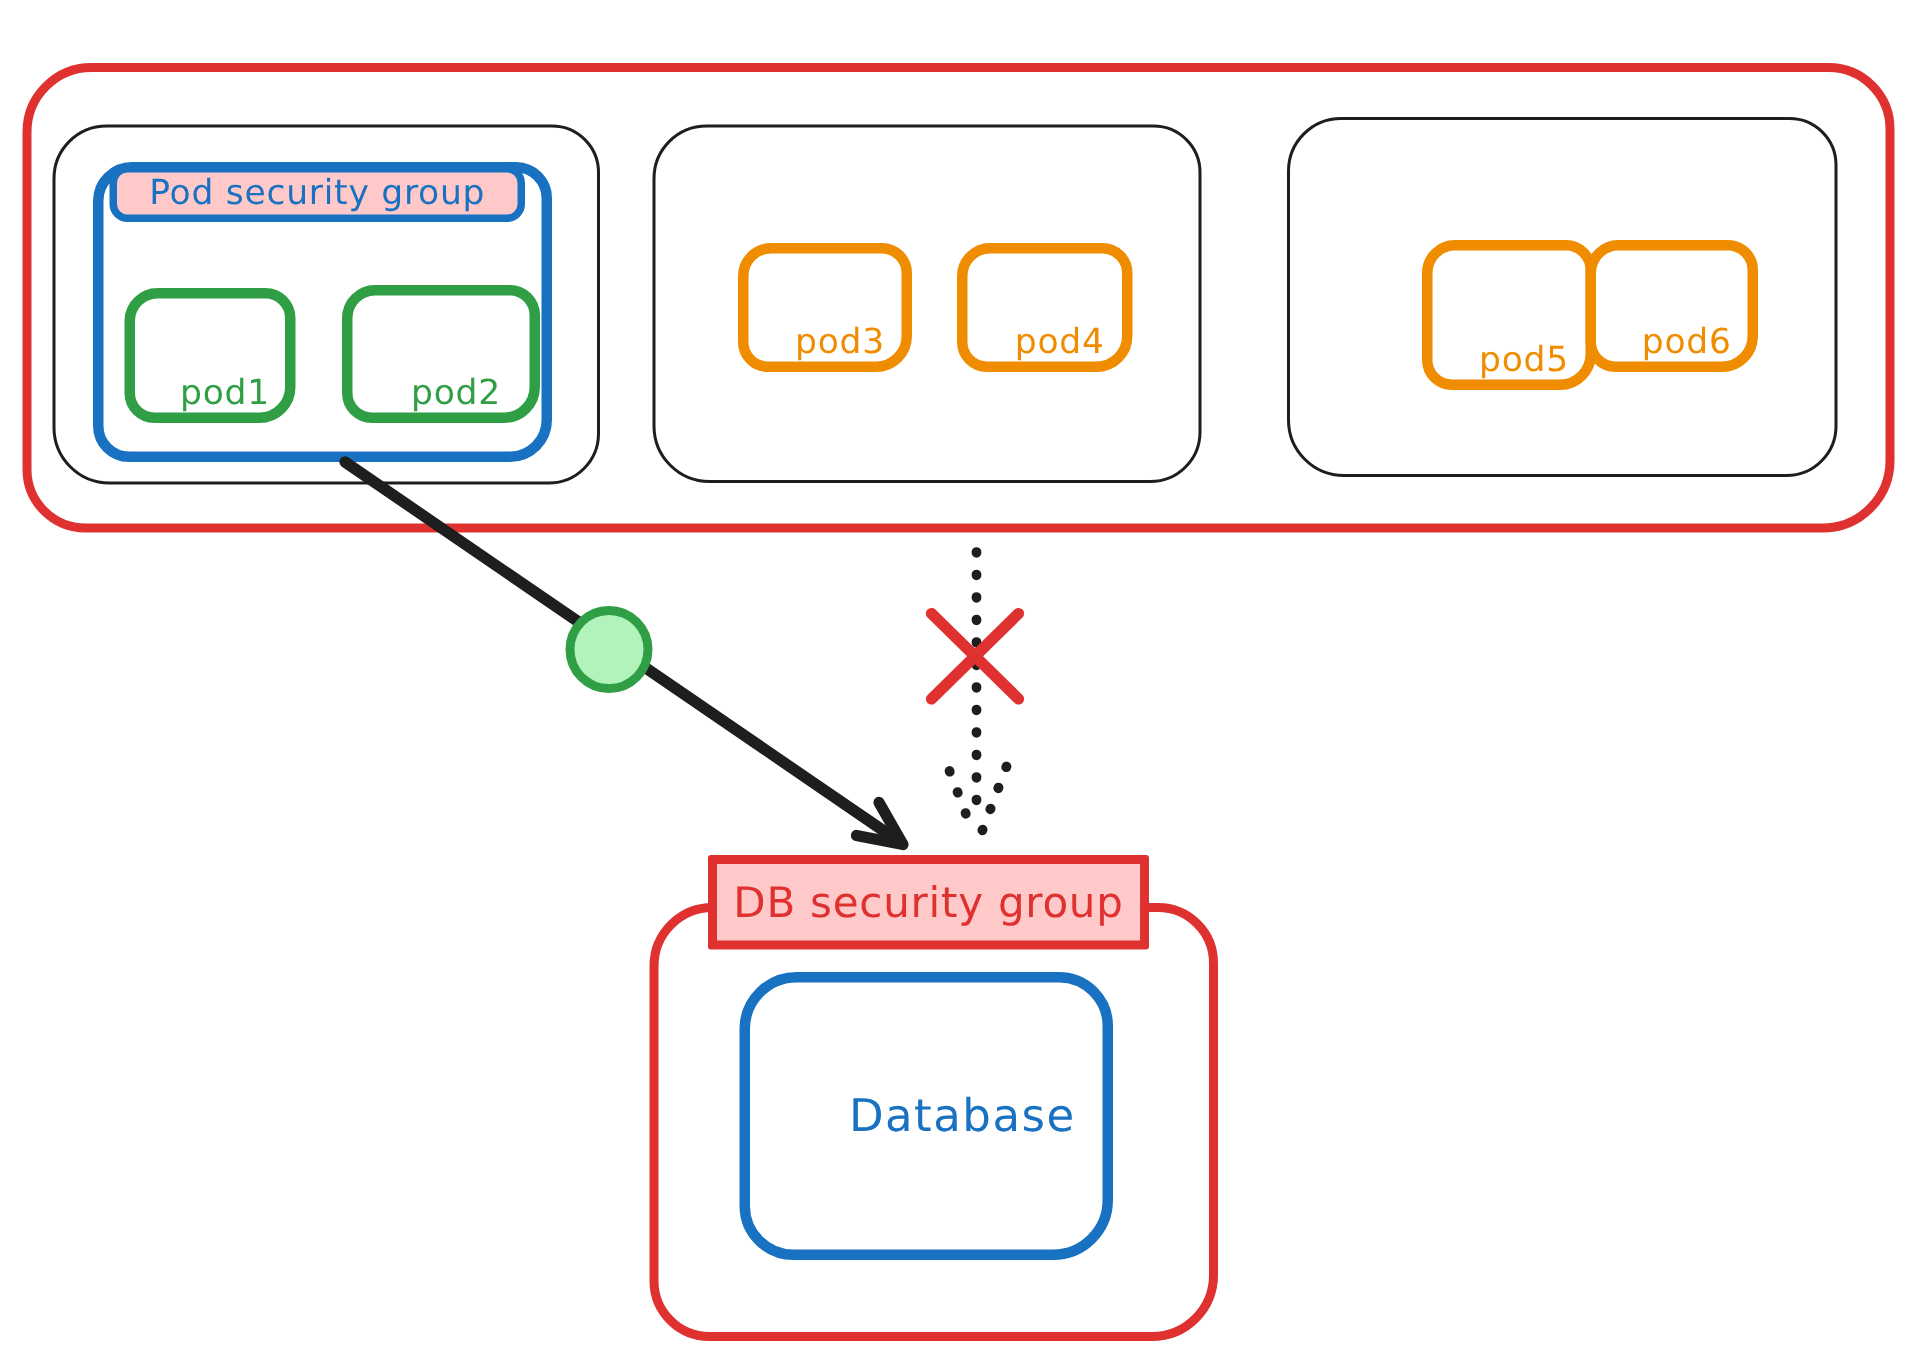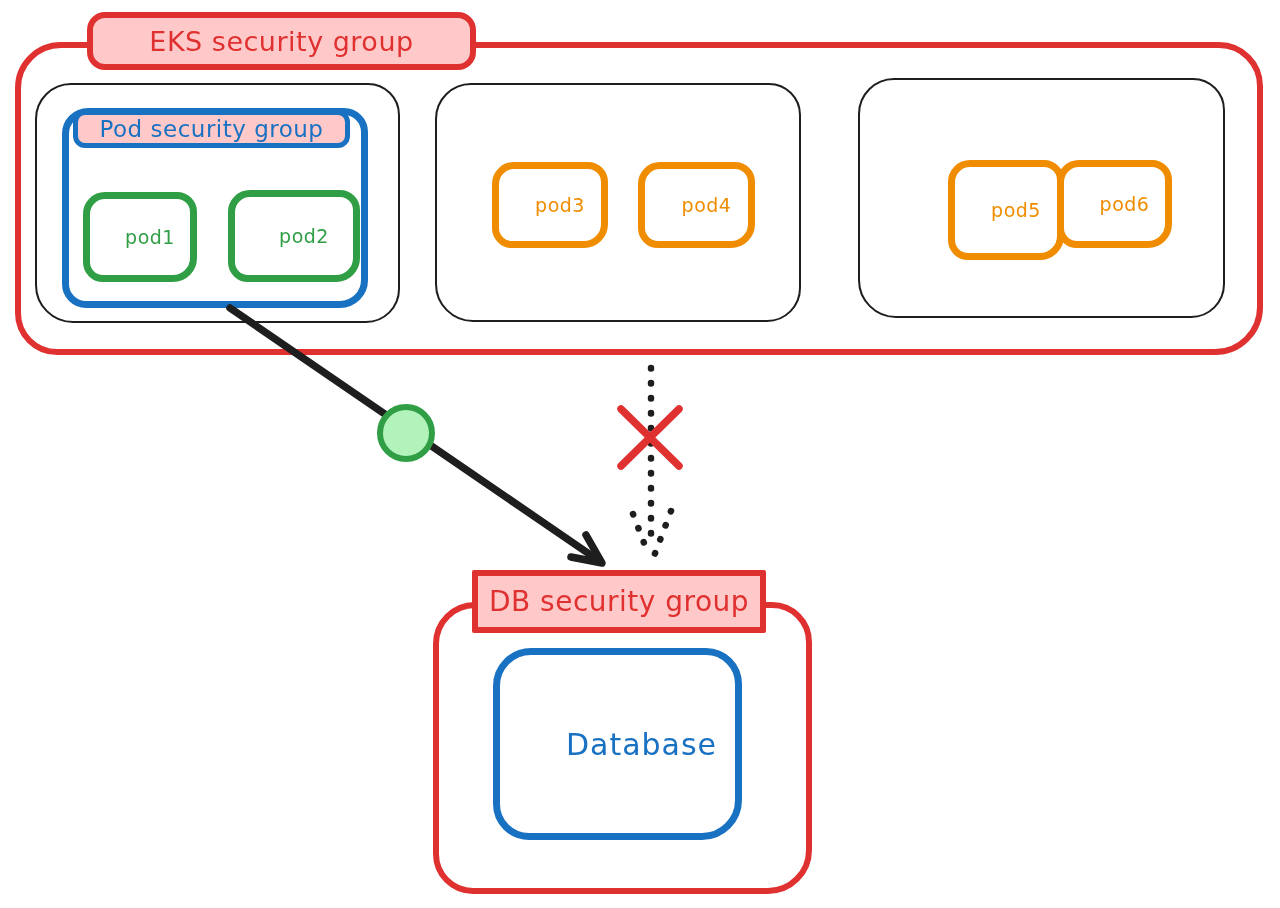--- a/index.html
+++ b/index.html
@@ -67,24 +67,24 @@
   }
   .db-badge {
     left: 472px; top: 570px; width: 294px; height: 63px;
     border: 6px solid var(--red); border-radius: 2px;
     color: var(--red); font-size: 28px;
   }
 
   
   .pod-box {
     position: absolute; box-sizing: border-box;
-    display: flex; align-items: center; justify-content: center;
+    display: flex; align-items: flex-end; justify-content: center;
     background: var(--background);
     border-radius: 22px 20px 24px 20px;
-    font-size: 19px; letter-spacing: 0.5px;
+    font-size: 23px; letter-spacing: 0.5px;
     z-index: 2;
     padding-left: 20px;
   }
   .pod-green { border: 7px solid var(--green); color: var(--green); }
   .pod-orange { border: 7px solid var(--orange); color: var(--orange); }
 
   
   .db-box {
     left: 433px; top: 602px; width: 379px; height: 292px;
     border: 6px solid var(--red);
@@ -116,23 +116,20 @@
   }
   .x-mark { stroke: var(--red); stroke-width: 7.5; stroke-linecap: round; }
   .marker-circle { fill: var(--green_light); stroke: var(--green); stroke-width: 6; }
 </style>
 </head>
 <body>
 
 <div class="canvas">
 
   <div class="box eks-box"></div>
-  <div class="badge eks-badge">
-    <span>EKS security group</span>
-  </div>
 
   <div class="box node-box" style="left:35px; top:83px; width:365px; height:240px;"></div>
 
   <div class="box podsg-box"></div>
   <div class="badge podsg-badge">
     <span>Pod security group</span>
   </div>
   <div class="pod-box pod-green" style="left:83px; top:192px; width:114px; height:90px;">
     <span>pod1</span>
   </div>

